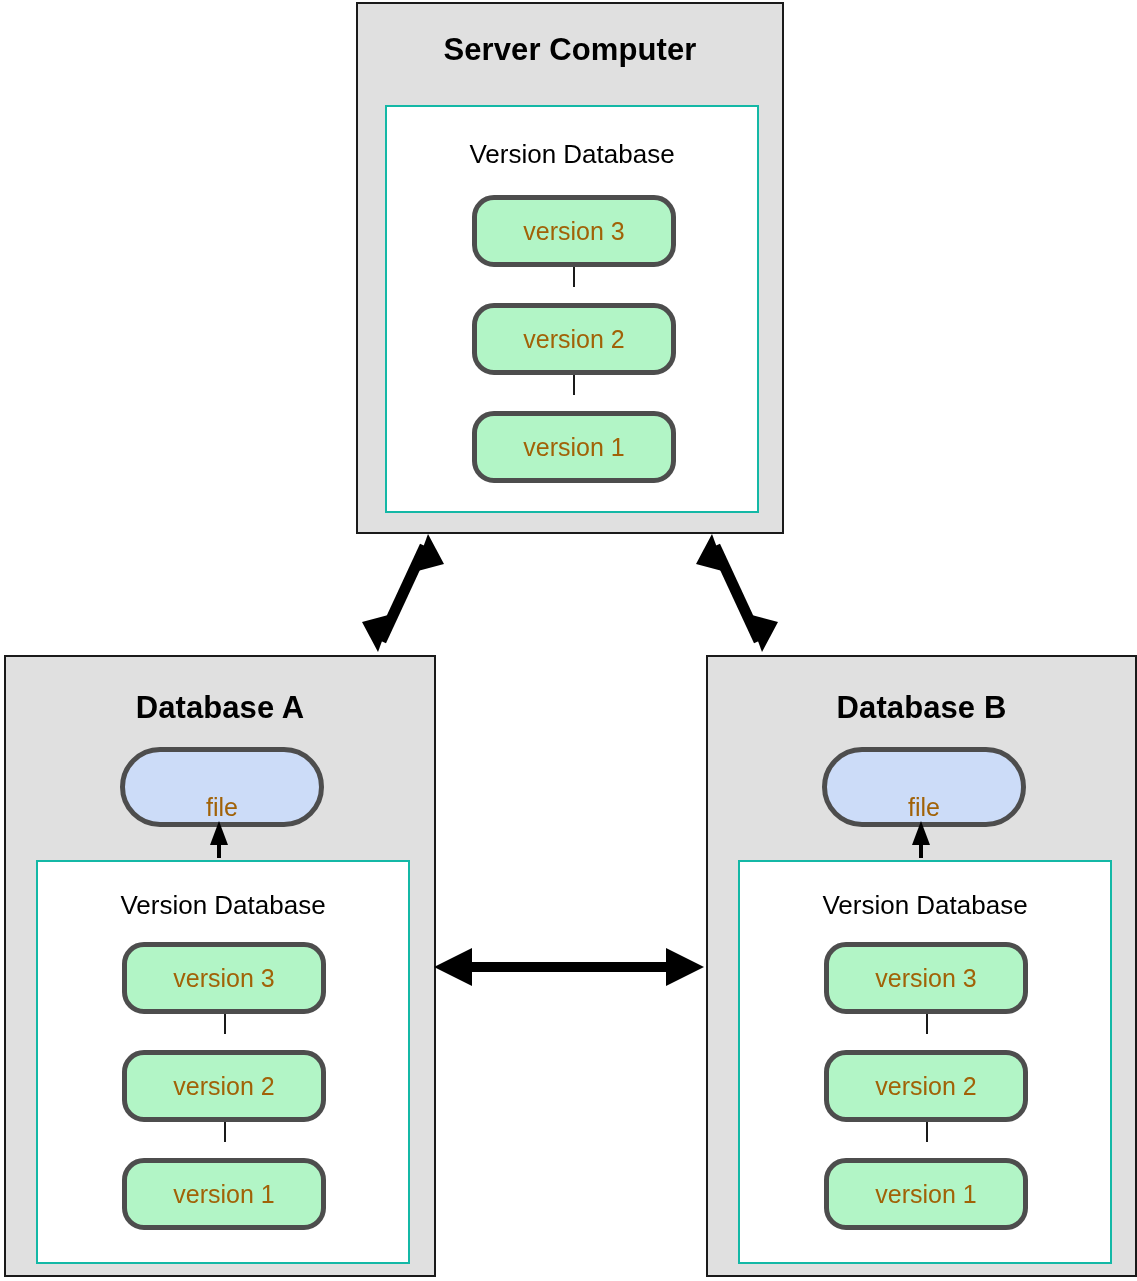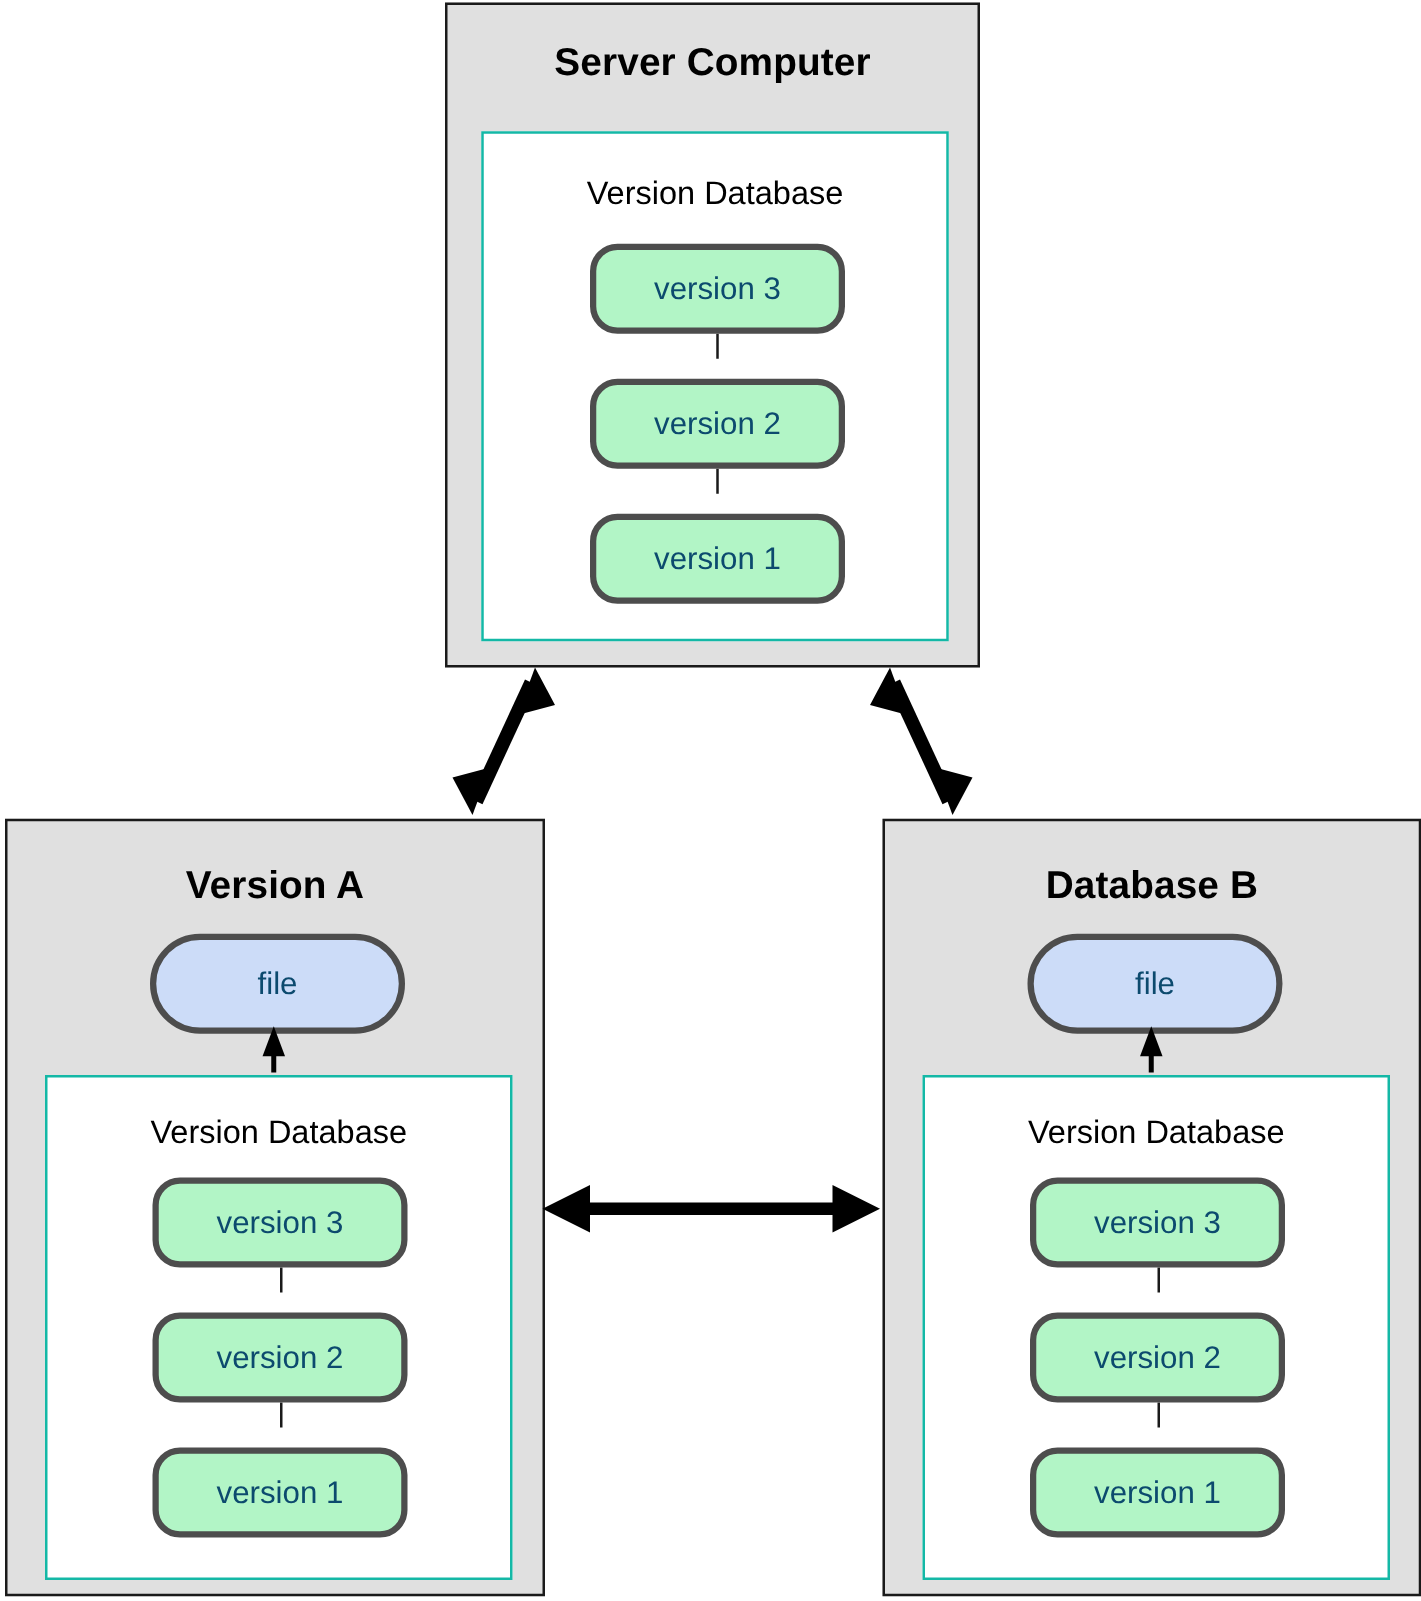--- a/index.html
+++ b/index.html
@@ -58,30 +58,31 @@
 
   
   .pill {
     position: absolute;
     box-sizing: border-box;
     border: 5px solid #4d4d4d;
     display: flex;
     align-items: center;
     justify-content: center;
     font-size: 25px;
-    color: #0c4a6e;
+    color: #a16207;
     white-space: nowrap;
   }
   .pill.version {
     background: #b2f5c6;
     border-radius: 22px;
   }
   .pill.file {
     background: #ccdcf8;
     border-radius: 42px;
+    align-items: flex-end;
   }
 
   
   .connector {
     position: absolute;
     width: 2px;
     background: #1a1a1a;
   }
 
   
@@ -114,21 +115,21 @@
       <div class="pill version" style="left:85px; top:196px; width:204px; height:72px;">
         <span>version 2</span>
       </div>
       <div class="pill version" style="left:85px; top:304px; width:204px; height:72px;">
         <span>version 1</span>
       </div>
     </div>
   </div>
 
   <div class="machine" style="left:4px; top:655px; width:432px; height:622px;">
-    <div class="machine-title" style="top:33px;">Version A</div>
+    <div class="machine-title" style="top:33px;">Database A</div>
 
     <div class="pill file" style="left:114px; top:90px; width:204px; height:80px;">
       <span>file</span>
     </div>
 
     <div class="vdb" style="left:30px; top:203px; width:374px; height:404px;">
       <div class="vdb-title" style="top:28px;">Version Database</div>
 
       <div class="connector" style="left:186px; top:152px; height:20px;"></div>
       <div class="connector" style="left:186px; top:260px; height:20px;"></div>

